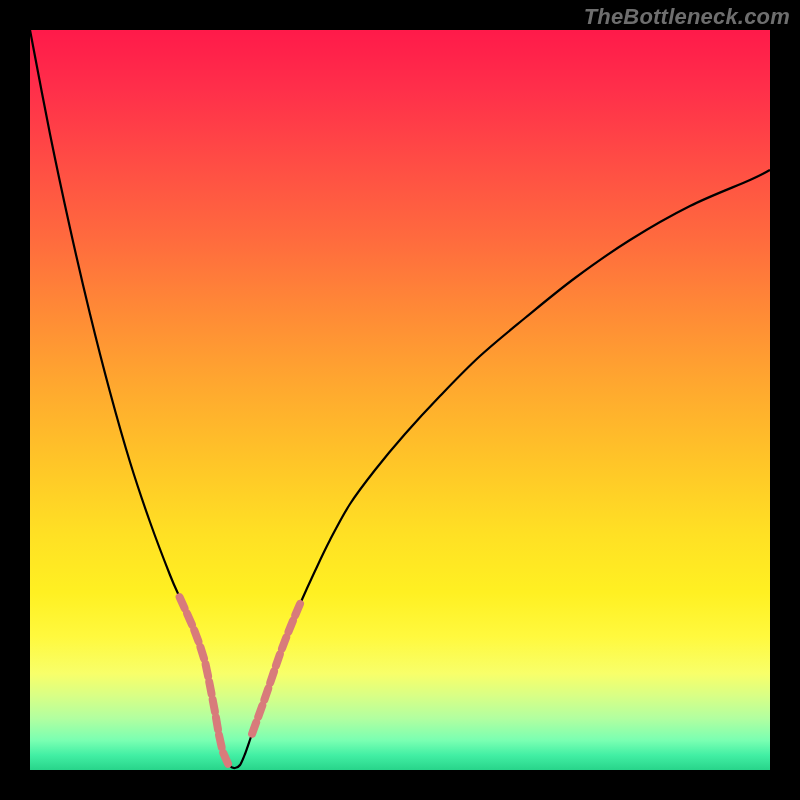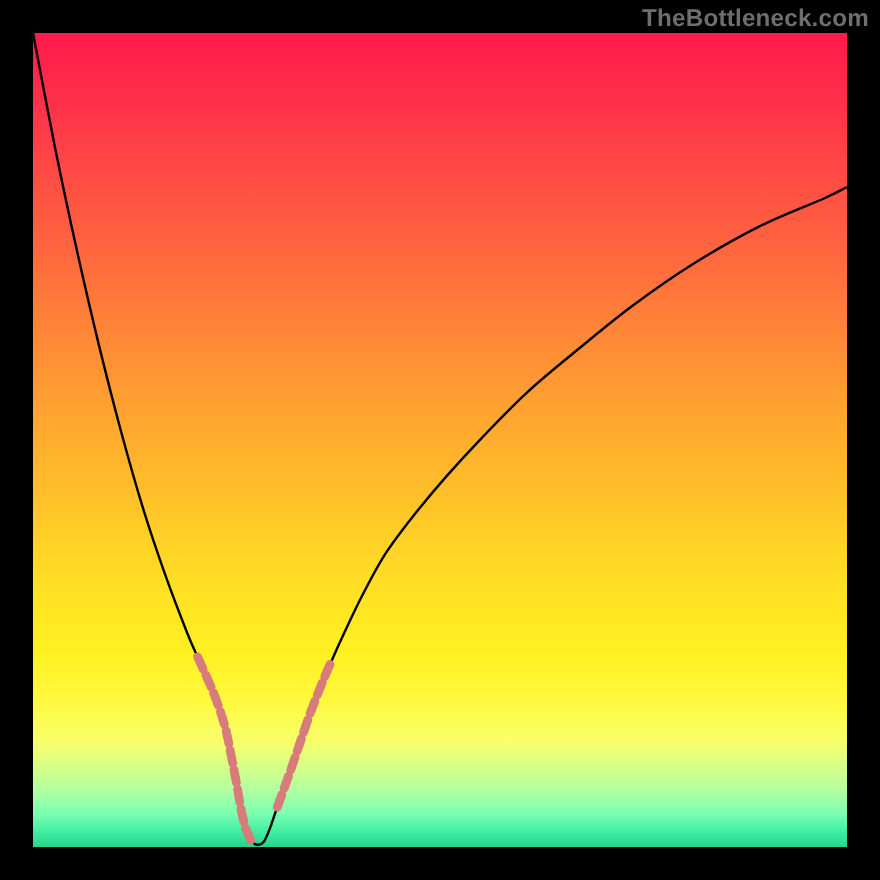--- a/index.html
+++ b/index.html
@@ -8,20 +8,21 @@
     width: 800px;
     height: 800px;
     background: #000;
     overflow: hidden;
   }
   .frame {
     position: relative;
     width: 800px;
     height: 800px;
     background: #000;
+    font-style: italic;
   }
   .plot {
     position: absolute;
     left: 30px;
     top: 30px;
     width: 740px;
     height: 740px;
     overflow: hidden;
   }
   .grad {

